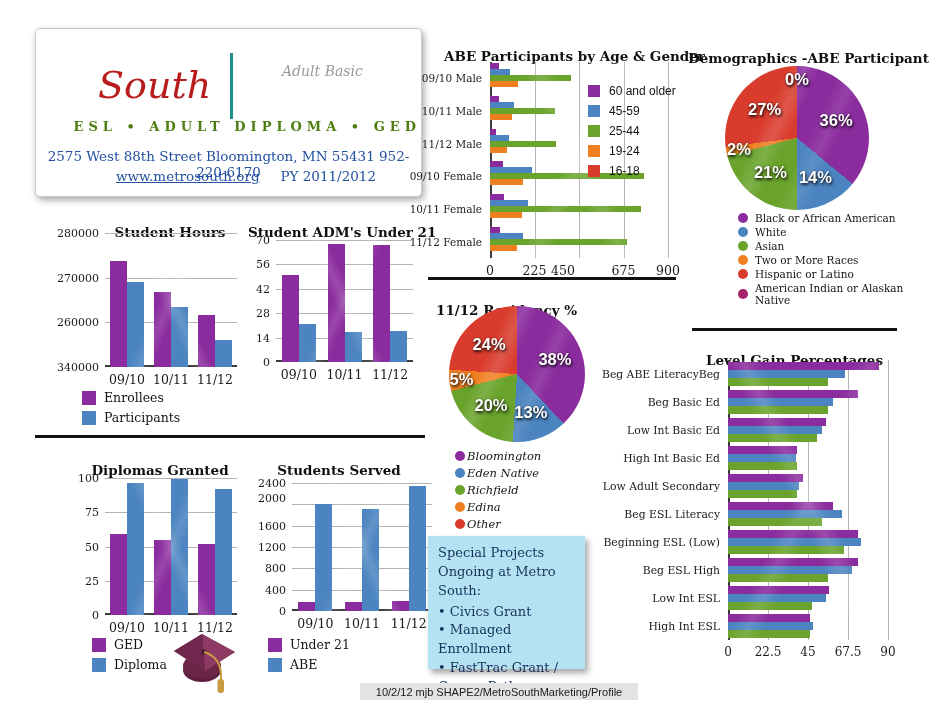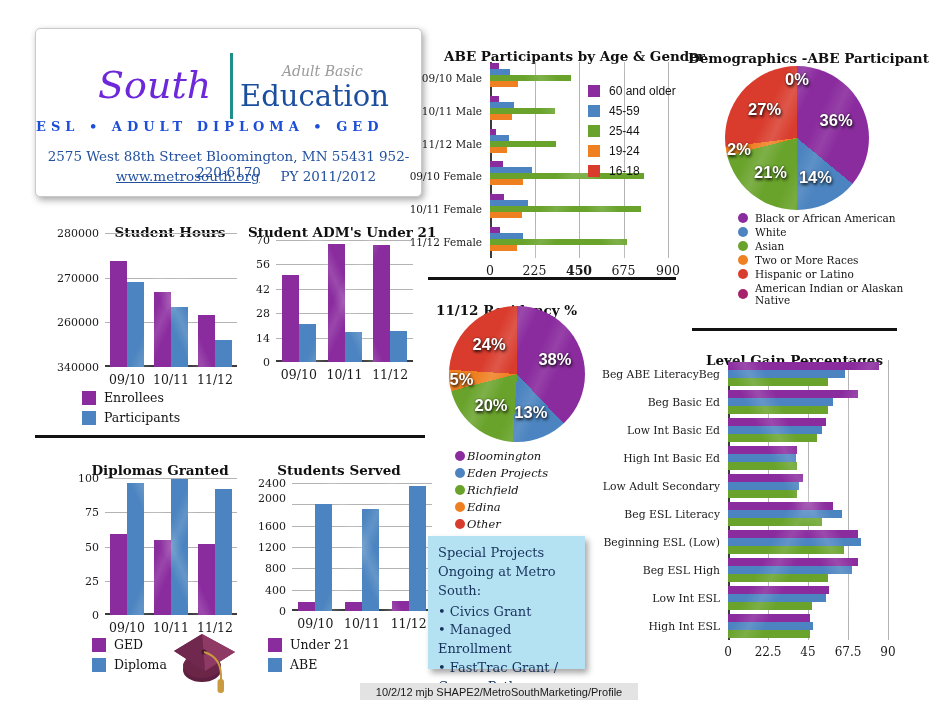--- a/index.html
+++ b/index.html
@@ -32,25 +32,25 @@
     background:linear-gradient(115deg,transparent 30%,rgba(255,255,255,.14) 38%,transparent 46%,
                transparent 55%,rgba(255,255,255,.10) 63%,transparent 70%);}
   .pie-label{position:absolute;transform:translate(-50%,-50%);
     font-family:"Liberation Sans",sans-serif;font-weight:bold;font-size:16.5px;color:#fff;
     text-shadow:1px 2px 3px rgba(0,0,0,.8),0 0 2px rgba(0,0,0,.5);z-index:3;}
   .rule{position:absolute;background:#121212;height:3px;}
   
   .logo-card{position:absolute;left:35px;top:28px;width:385px;height:167px;background:#fff;
      border:1px solid #c9c9c9;border-radius:5px;box-shadow:2px 3px 7px rgba(0,0,0,.35);}
   .logo-metro{position:absolute;left:36px;top:2px;font-size:40px;color:#1C4E9E;letter-spacing:-1px;}
-  .logo-south{position:absolute;left:62px;top:34px;font-size:38px;font-style:italic;color:#6d28d9;}
+  .logo-south{position:absolute;left:62px;top:34px;font-size:38px;font-style:italic;color:#b91c1c;}
   .logo-rule{position:absolute;left:194px;top:24px;width:3px;height:66px;background:#1E8F8B;}
   .logo-adult{position:absolute;left:246px;top:34px;font-size:14px;font-style:italic;color:#9a9a9a;}
   .logo-edu{position:absolute;left:204px;top:50px;font-size:29px;color:#1C4E9E;}
-  .logo-programs{position:absolute;left:0;right:0;top:90px;text-align:left;color:#1d4ed8;
+  .logo-programs{position:absolute;left:0;right:0;top:90px;text-align:right;color:#4d7c0f;
      font-weight:bold;font-size:13px;letter-spacing:5px;}
   .logo-address{position:absolute;left:0;right:0;top:119px;text-align:center;font-size:13.5px;color:#2351A0;}
   .logo-bottom{position:absolute;left:80px;right:45px;top:139px;display:flex;
      justify-content:space-between;font-size:13.5px;color:#2351A0;}
   .logo-web{text-decoration:underline;cursor:pointer;}
   
   .sp-box{position:absolute;left:428px;top:536px;width:157px;height:133px;background:#B5E2F3;
      box-shadow:3px 4px 6px rgba(0,0,0,.35);padding:8px 6px 0 10px;box-sizing:border-box;
      font-size:13px;color:#16325B;line-height:1.45;}
   .sp-list{margin:2px 0 0 0;padding:0;list-style:none;}
@@ -78,37 +78,36 @@
 </style>
 </head>
 <body>
 
 <div class="page">
 
   <section class="logo-card">
     <div class="logo-south">South</div>
     <div class="logo-rule"></div>
     <div class="logo-adult">Adult Basic</div>
-    <div class="logo-edu">Education</div>
     <div class="logo-programs">ESL • ADULT DIPLOMA • GED</div>
     <div class="logo-address">2575 West 88th Street  Bloomington, MN 55431  952-220-6170</div>
     <div class="logo-bottom">
       <span class="logo-web">www.metrosouth.org</span>
       <span class="logo-year">PY 2011/2012</span>
     </div>
   </section>
 
   <section class="panel abe" style="left:424px;top:28px;width:258px;height:256px;">
     <h3 class="chart-title" style="left:20px;top:6px;width:238px;">ABE Participants by Age &amp; Gender</h3>
     <div class="plot" style="left:66px;top:34px;width:178px;height:196px;">
         <div class="xlab" style="left: 0px;">0</div>
         <div class="grid-v" style="left: 44.5px;"></div>
         <div class="xlab" style="left: 44.5px;">225</div>
         <div class="grid-v" style="left: 89px;"></div>
-        <div class="xlab" style="left: 89px; font-weight: bold;">450</div>
+        <div class="xlab" style="left: 73px;">450</div>
         <div class="grid-v" style="left: 133.5px;"></div>
         <div class="xlab" style="left: 133.5px;">675</div>
         <div class="grid-v" style="left: 178px;"></div>
         <div class="xlab" style="left: 178px;">900</div>
         <div class="axis-left"></div>
         <div class="catlab" style="top: 16.3333px;">09/10 Male</div>
         <div class="bar" style="top: 1.33333px; height: 6px; left: 0px; width: 8.9px; background: rgb(138, 43, 158);"></div>
         <div class="bar" style="top: 7.33333px; height: 6px; left: 0px; width: 19.7778px; background: rgb(75, 132, 192);"></div>
         <div class="bar" style="top: 13.3333px; height: 6px; left: 0px; width: 81.0889px; background: rgb(105, 163, 43);"></div>
         <div class="bar" style="top: 19.3333px; height: 6px; left: 0px; width: 27.6889px; background: rgb(239, 128, 34);"></div>
@@ -272,21 +271,21 @@
         <div class="pie-label" style="left: 12.4875px; top: 73.2475px;">5%</div>
         <div class="pie-label" style="left: 40.0705px; top: 38.2581px;">24%</div>
       </div>
     <div class="legend pie-lg res-lg" style="left:27px;top:166px;">
         <div class="lg-item">
           <span class="sw" style="background: rgb(138, 43, 158);"></span>
           <span>Bloomington</span>
         </div>
         <div class="lg-item">
           <span class="sw" style="background: rgb(75, 132, 192);"></span>
-          <span>Eden Projects</span>
+          <span>Eden Native</span>
         </div>
         <div class="lg-item">
           <span class="sw" style="background: rgb(105, 163, 43);"></span>
           <span>Richfield</span>
         </div>
         <div class="lg-item">
           <span class="sw" style="background: rgb(239, 128, 34);"></span>
           <span>Edina</span>
         </div>
         <div class="lg-item">

